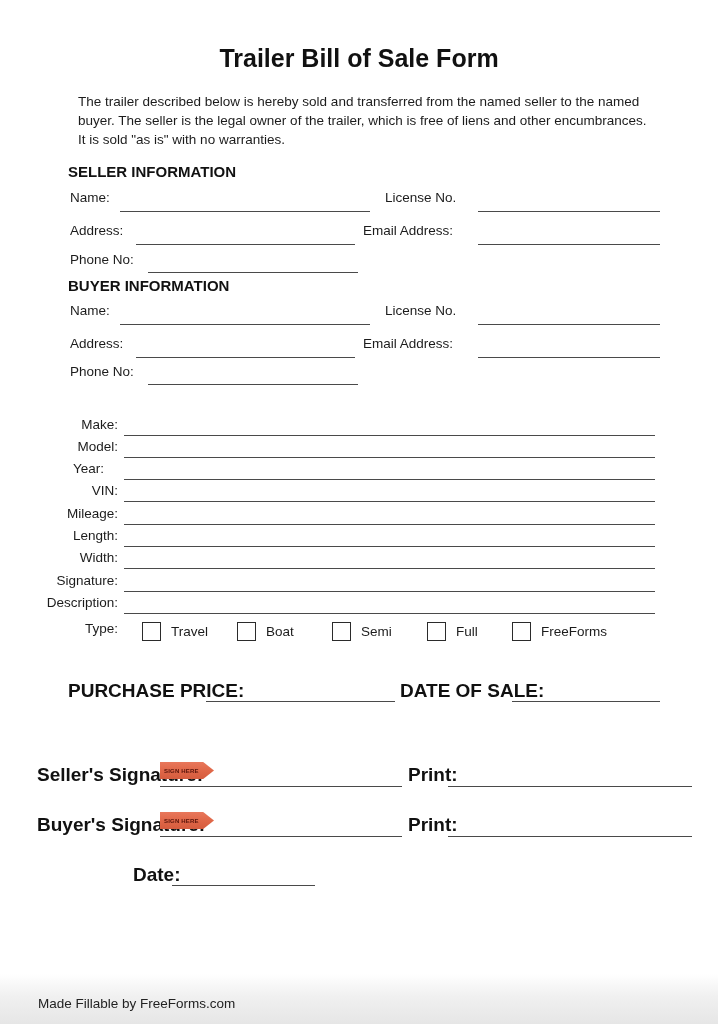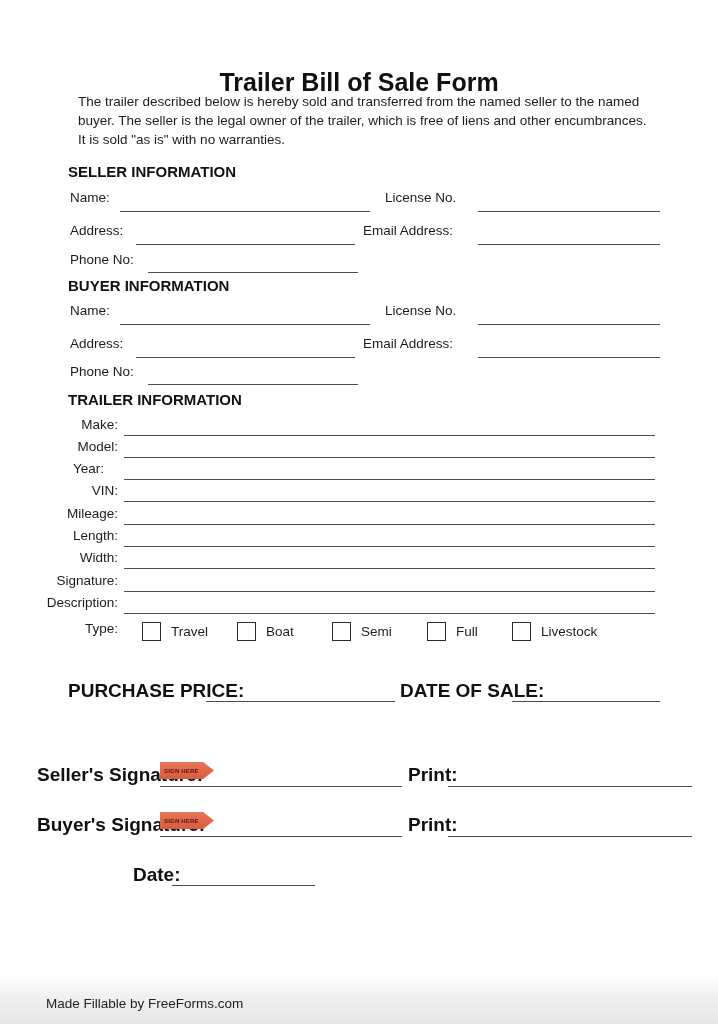--- a/index.html
+++ b/index.html
@@ -13,21 +13,20 @@
     color: #1c1c1c;
     overflow: hidden;
   }
   .title {
     position: absolute;
     top: 44px; left: 0; width: 100%;
     text-align: center;
     font-size: 25px;
     font-weight: bold;
     color: #111;
-    margin-top: 24px;
   }
   .intro {
     position: absolute;
     left: 78px; top: 92px; width: 578px;
     font-size: 13.5px;
     line-height: 19px;
     color: #1c1c1c;
   }
   .section-heading {
     position: absolute;
@@ -111,21 +110,20 @@
     position: absolute;
     left: 0; right: 0; bottom: 0;
     height: 50px;
     background: linear-gradient(180deg, #ffffff 0%, #f0f0f0 45%, #e6e6e6 100%);
   }
   .footer-text {
     position: absolute;
     left: 38px; top: 996px;
     font-size: 13.5px;
     color: #222;
-    margin-left: 8px;
   }
 </style>
 </head>
 <body>
 
 <div class="page">
 
   <div class="title">Trailer Bill of Sale Form</div>
   <div class="intro">The trailer described below is hereby sold and transferred from the named seller to the named buyer. The seller is the legal owner of the trailer, which is free of liens and other encumbrances. It is sold "as is" with no warranties.</div>
 
@@ -152,21 +150,20 @@
   <input class="field" style="left: 478px; top: 304px; width: 182px;">
 
   <div class="label" style="left:70px; top:336px">Address:</div>
   <input class="field" style="left: 136px; top: 337px; width: 219px;">
   <div class="label" style="left:363px; top:336px">Email Address:</div>
   <input class="field" style="left: 478px; top: 337px; width: 182px;">
 
   <div class="label" style="left:70px; top:364px">Phone No:</div>
   <input class="field" style="left: 148px; top: 364px; width: 210px;">
 
-  <div class="section-heading" style="top:391px">TRAILER INFORMATION</div>
 
   <div class="label-r" style="left:20px; top:417px; width:98px">Make:</div>
   <input class="field" style="left: 124px; top: 415px; width: 531px;">
 
   <div class="label-r" style="left:20px; top:439px; width:98px">Model:</div>
   <input class="field" style="left: 124px; top: 437px; width: 531px;">
 
   <div class="label-r" style="left:6px; top:461px; width:98px">Year:</div>
   <input class="field" style="left: 124px; top: 459px; width: 531px;">
 
@@ -201,21 +198,21 @@
   <div class="cbgroup" style="left:332px; top:622px">
     <span class="cbbox"></span>
     <span class="cblabel">Semi</span>
   </div>
   <div class="cbgroup" style="left:427px; top:622px">
     <span class="cbbox"></span>
     <span class="cblabel">Full</span>
   </div>
   <div class="cbgroup" style="left:512px; top:622px">
     <span class="cbbox"></span>
-    <span class="cblabel">Livestock</span>
+    <span class="cblabel">FreeForms</span>
   </div>
 
   <div class="blabel" style="left:68px; top:680px">PURCHASE PRICE:</div>
   <input class="field" style="left: 206px; top: 681px; width: 189px;">
   <div class="blabel" style="left:400px; top:680px">DATE OF SALE:</div>
   <input class="field" style="left: 512px; top: 681px; width: 148px;">
 
   <div class="blabel" style="left:37px; top:764px">Seller's Signature:</div>
   <div class="sign-tag" style="left:160px; top:762px">
     <span>SIGN HERE</span>

